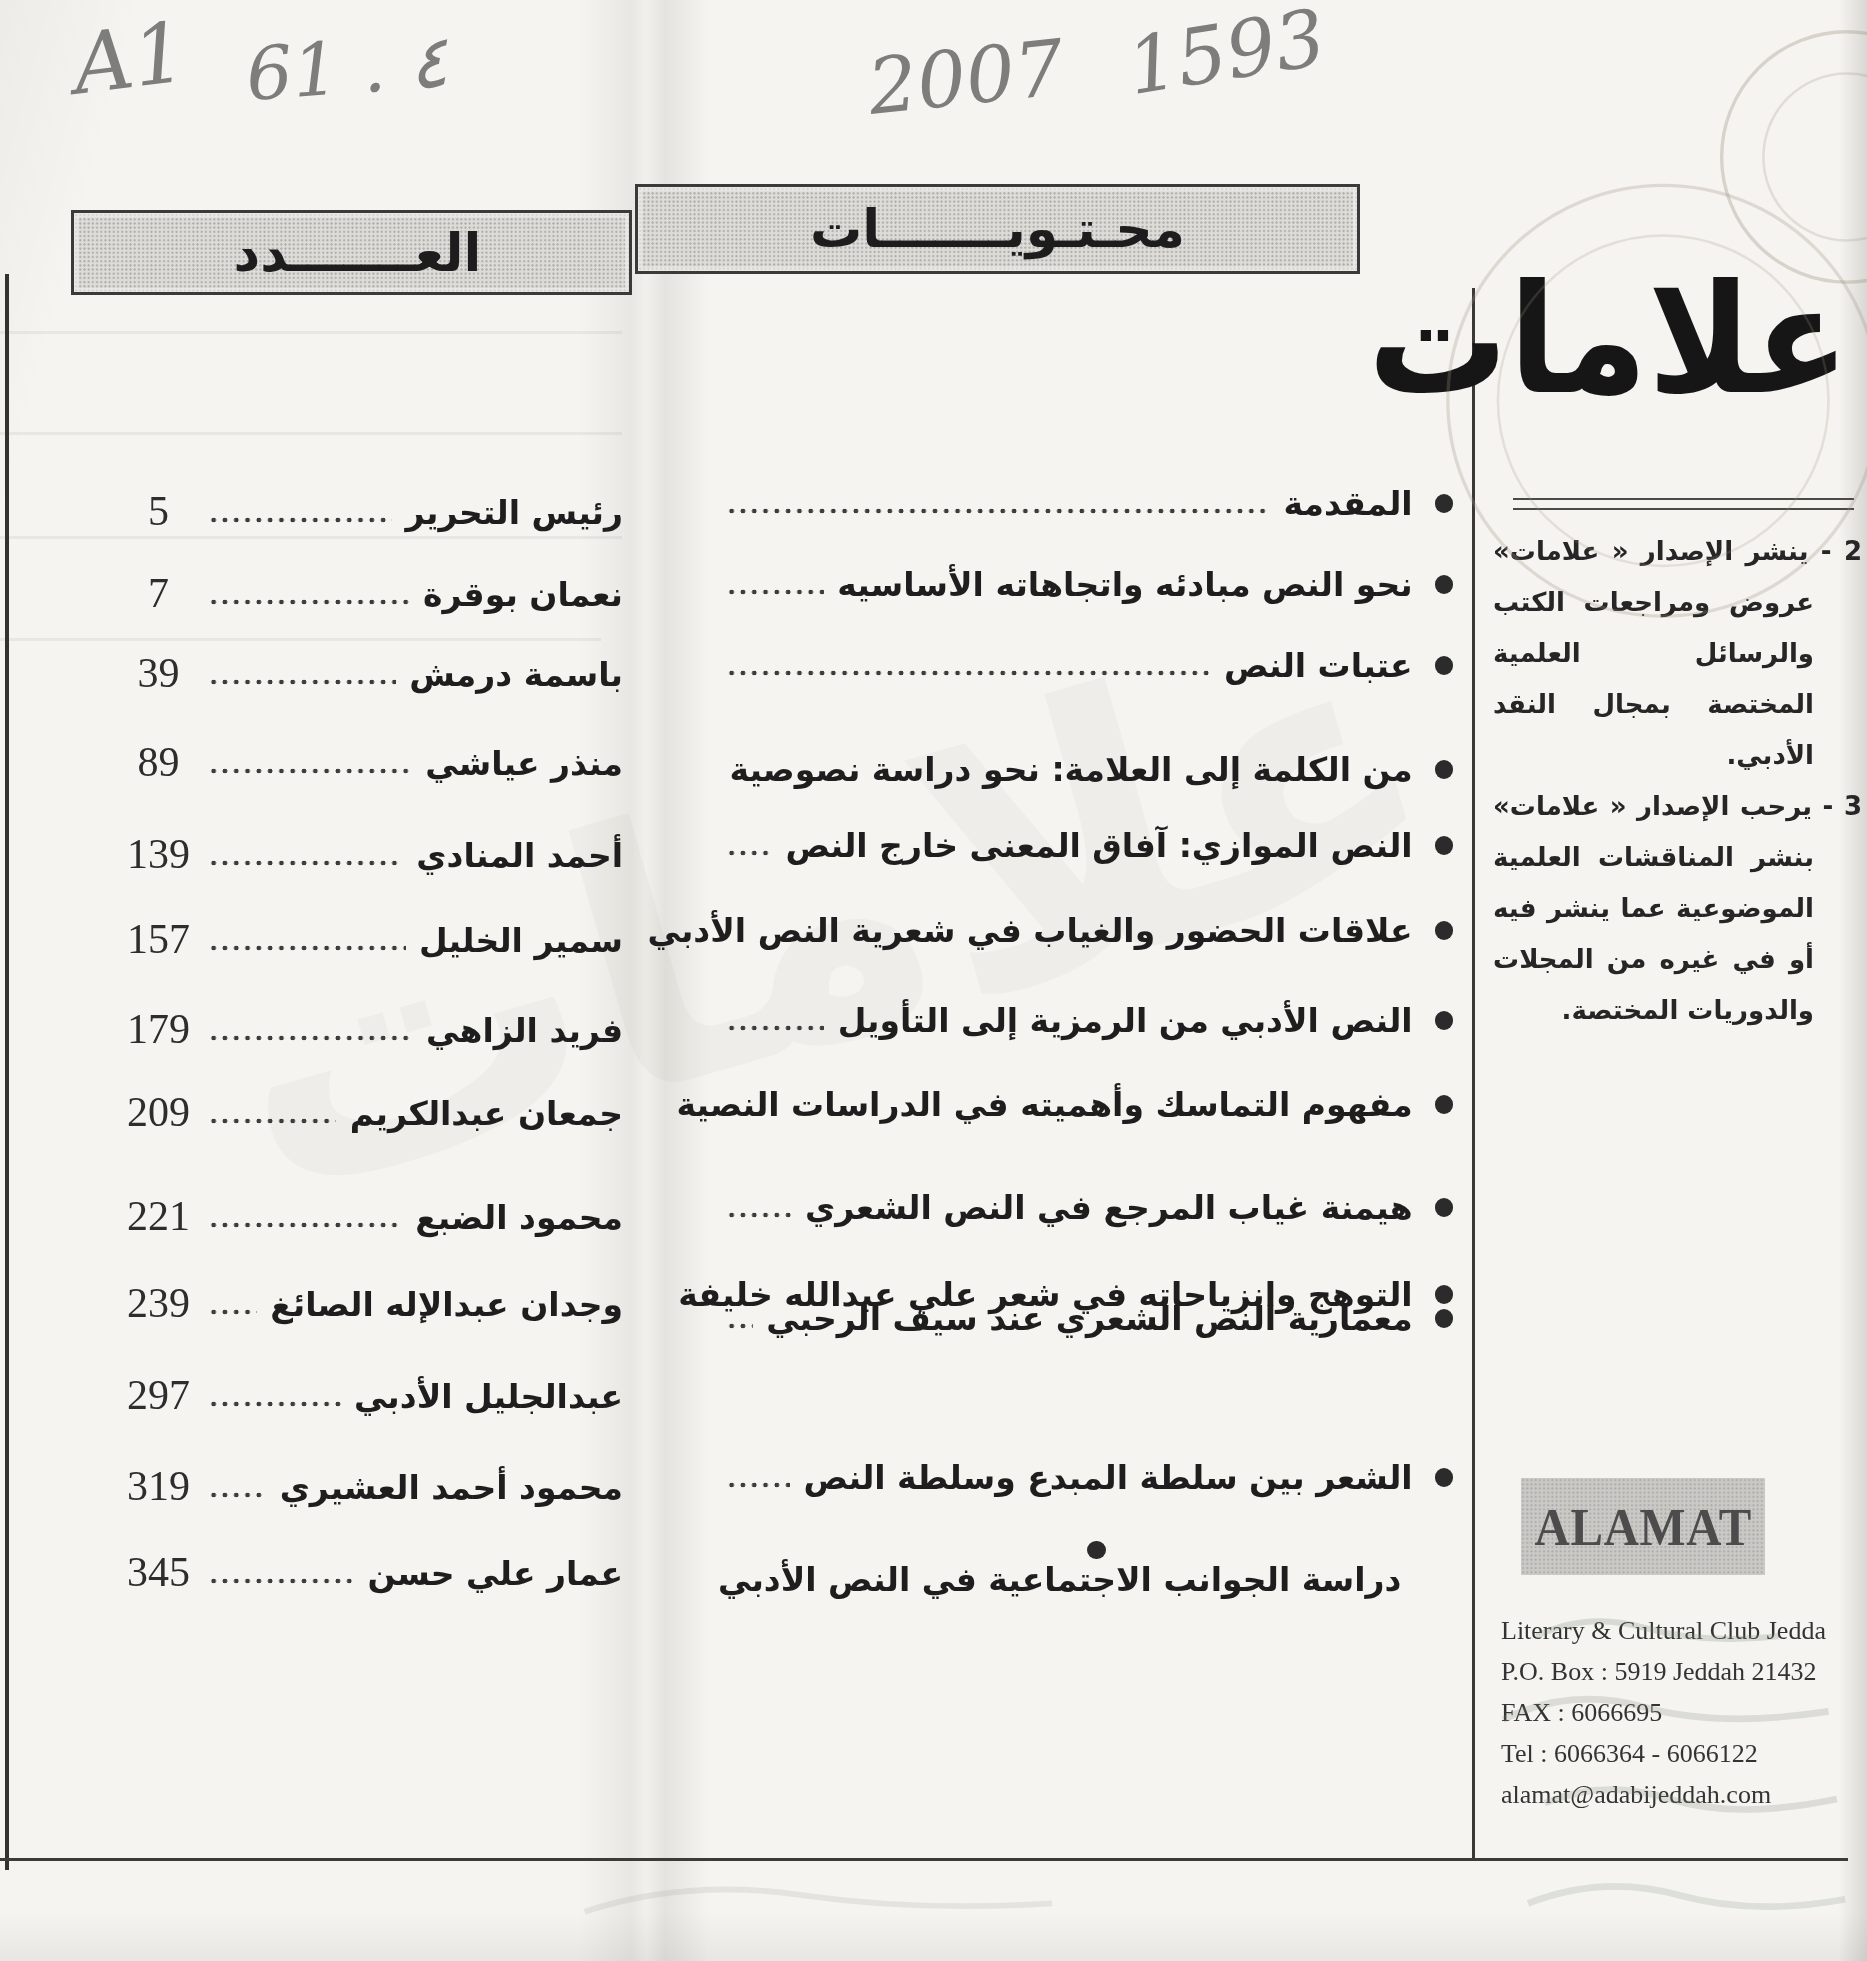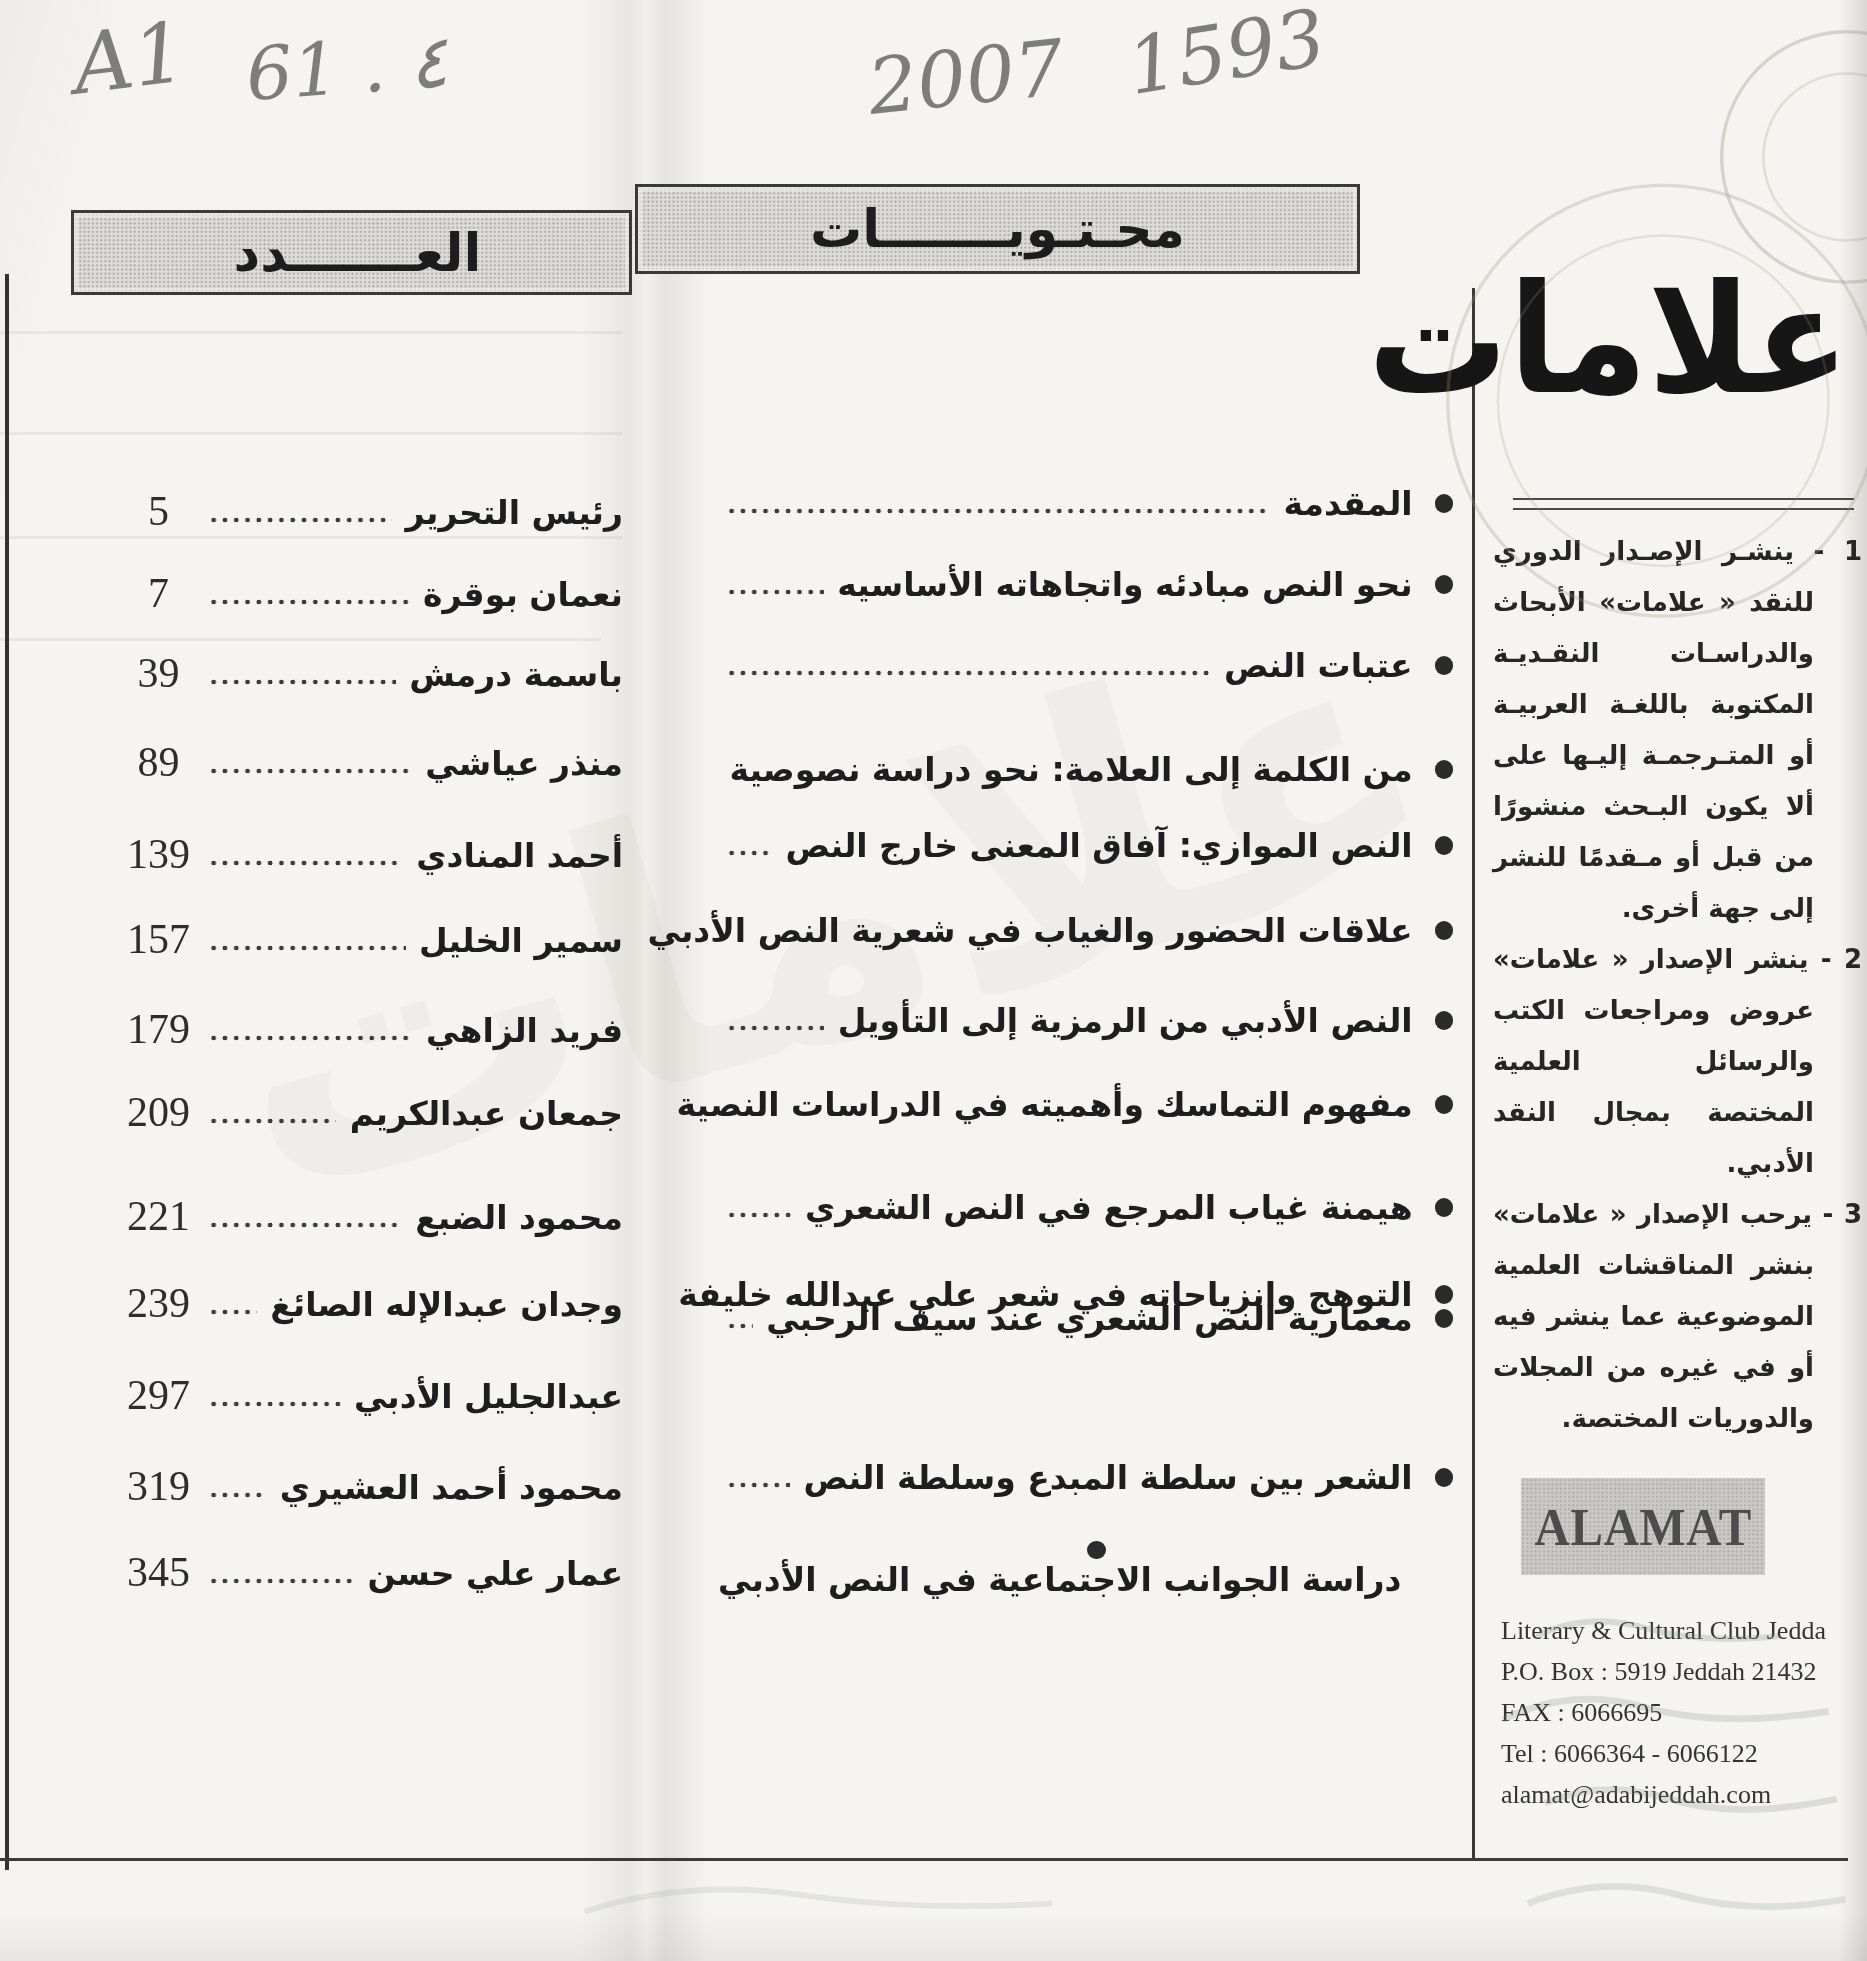--- a/index.html
+++ b/index.html
@@ -270,21 +270,20 @@
       <div class="a-row" style="top: 1550px;">
         <span class="a-text">عمار علي حسن</span>
         <span class="dots"></span>
         <span class="pg">345</span>
       </div>
     </div>
 
   <div class="logo-ar">علامات</div>
   <div class="double-rule"></div>
   <div class="rules-wrap">
-      <p class="rule">1 - ينشـر الإصـدار الدوري للنقد « علامات» الأبحاث والدراسـات النقـديـة المكتوبة باللغـة العربيـة أو المتـرجمـة إليـها على ألا يكون البـحث منشورًا من قبل أو مـقدمًا للنشر إلى جهة أخرى.</p>
       <p class="rule">2 - ينشر الإصدار « علامات» عروض ومراجعات الكتب والرسائل العلمية المختصة بمجال النقد الأدبي.</p>
       <p class="rule">3 - يرحب الإصدار « علامات» بنشر المناقشات العلمية الموضوعية عما ينشر فيه أو في غيره من المجلات والدوريات المختصة.</p>
     </div>
   <div class="alamat-box">
     <span>ALAMAT</span>
   </div>
   <div class="contact">
       <div class="contact-line">Literary &amp; Cultural Club Jedda</div>
       <div class="contact-line">P.O. Box : 5919 Jeddah 21432</div>
       <div class="contact-line">FAX : 6066695</div>

